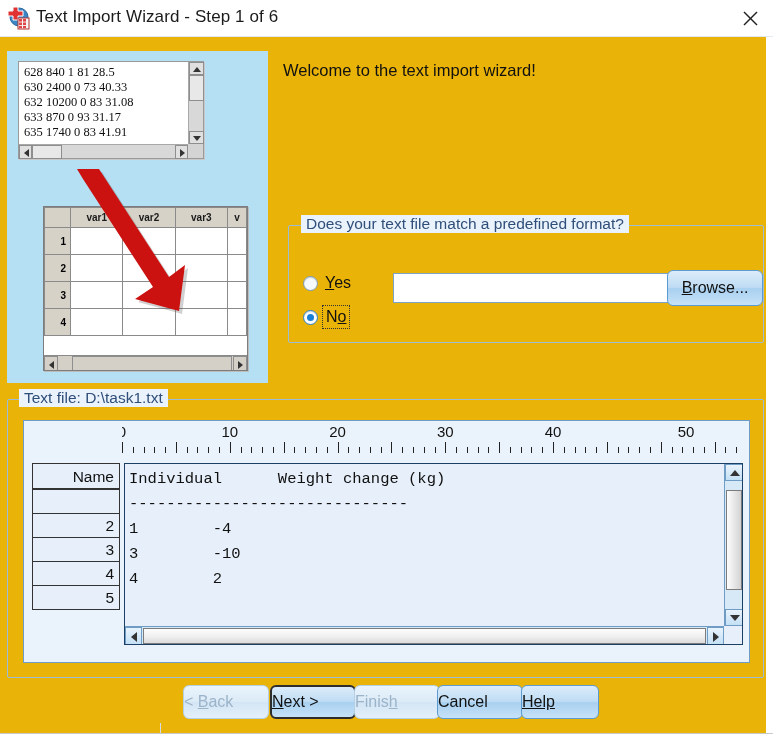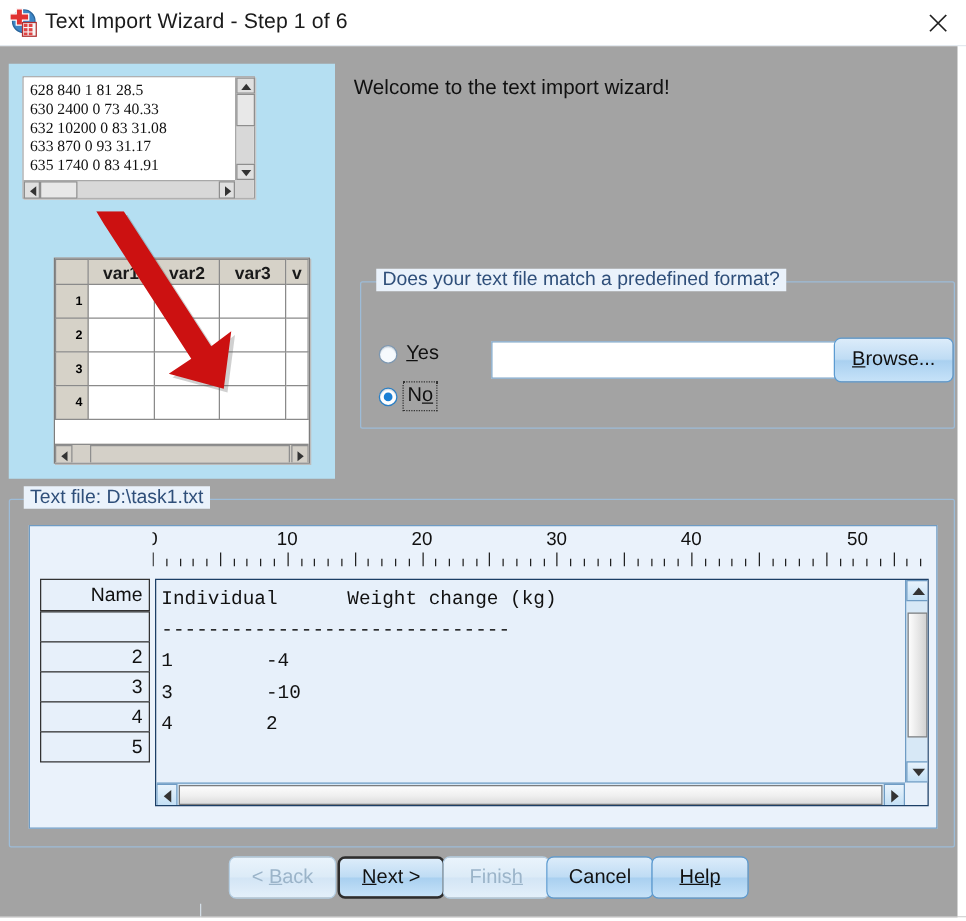--- a/index.html
+++ b/index.html
@@ -27,21 +27,21 @@
   }
   #close-btn {
     position: absolute; right: 0px; top: 0px; width: 44px; height: 36px;
     cursor: default;
   }
   #close-btn svg { position: absolute; left: 14px; top: 11px; }
 
   
   #dialog {
     position: absolute; left: 0; top: 37px; width: 766px; height: 700px;
-    background: #a3a3a3;
+    background: #eab308;
   }
 
   
   #illus {
     position: absolute; left: 7px; top: 14px; width: 261px; height: 332px;
     background: #b5dff2;
     overflow: hidden;
   }
   
   #tw {
@@ -82,21 +82,21 @@
     background: #ffffff; border: 1px solid #7d7d7d;
     box-shadow: 1px 1px 0 #bcbcbc;
     overflow: hidden;
   }
   #sheet table { border-collapse: collapse; width: 100%; }
   #sheet th, #sheet td {
     border: 1px solid #8a8a8a; height: 27px; font-size: 10px;
     font-family: "Liberation Sans", sans-serif;
   }
   #sheet th {
-    background: #d6d2c8; color: #1a1a1a; font-weight: bold; font-size: 14px;
+    background: #d6d2c8; color: #1a1a1a; font-weight: bold; font-size: 10px;
     height: 20px;
   }
   #sheet th.rowhdr, #sheet td.rowhdr {
     background: #d6d2c8; width: 26px; text-align: right; padding-right: 4px;
     font-weight: bold; font-size: 10px;
   }
   #sheet-hsb {
     position: absolute; left: 0; right: 0; bottom: 0; height: 15px;
     background: #d4d0c8; border-top: 1px solid #8a8a8a;
   }
@@ -241,21 +241,21 @@
     position: absolute; top: 1px; height: 16px;
     background: linear-gradient(#fdfdfd,#efefef 55%,#dcdcdc);
     border: 1px solid #7c7c7c;
   }
 
   
   #btnrow { position: absolute; left: 0; top: 648px; width: 773px; height: 40px; }
   .btn {
     position: absolute; height: 34px;
     border-radius: 6px; font-size: 16px;
-    display: flex; align-items: center; justify-content: center;
+    display: flex; align-items: center; 
     cursor: default; color: #111;
     border: 1px solid #5c9bd1;
     background: linear-gradient(#dcecfa 0%, #bfdcf4 48%, #a9d0f0 52%, #c6e2f8 100%);
   }
   .btn u { text-decoration: underline; }
   .btn.disabled {
     color: #9bb4c9;
     border-color: #b5cfe4;
     background: linear-gradient(#eaf4fc 0%, #dcebf7 48%, #d3e5f5 52%, #e4f0fa 100%);
   }

